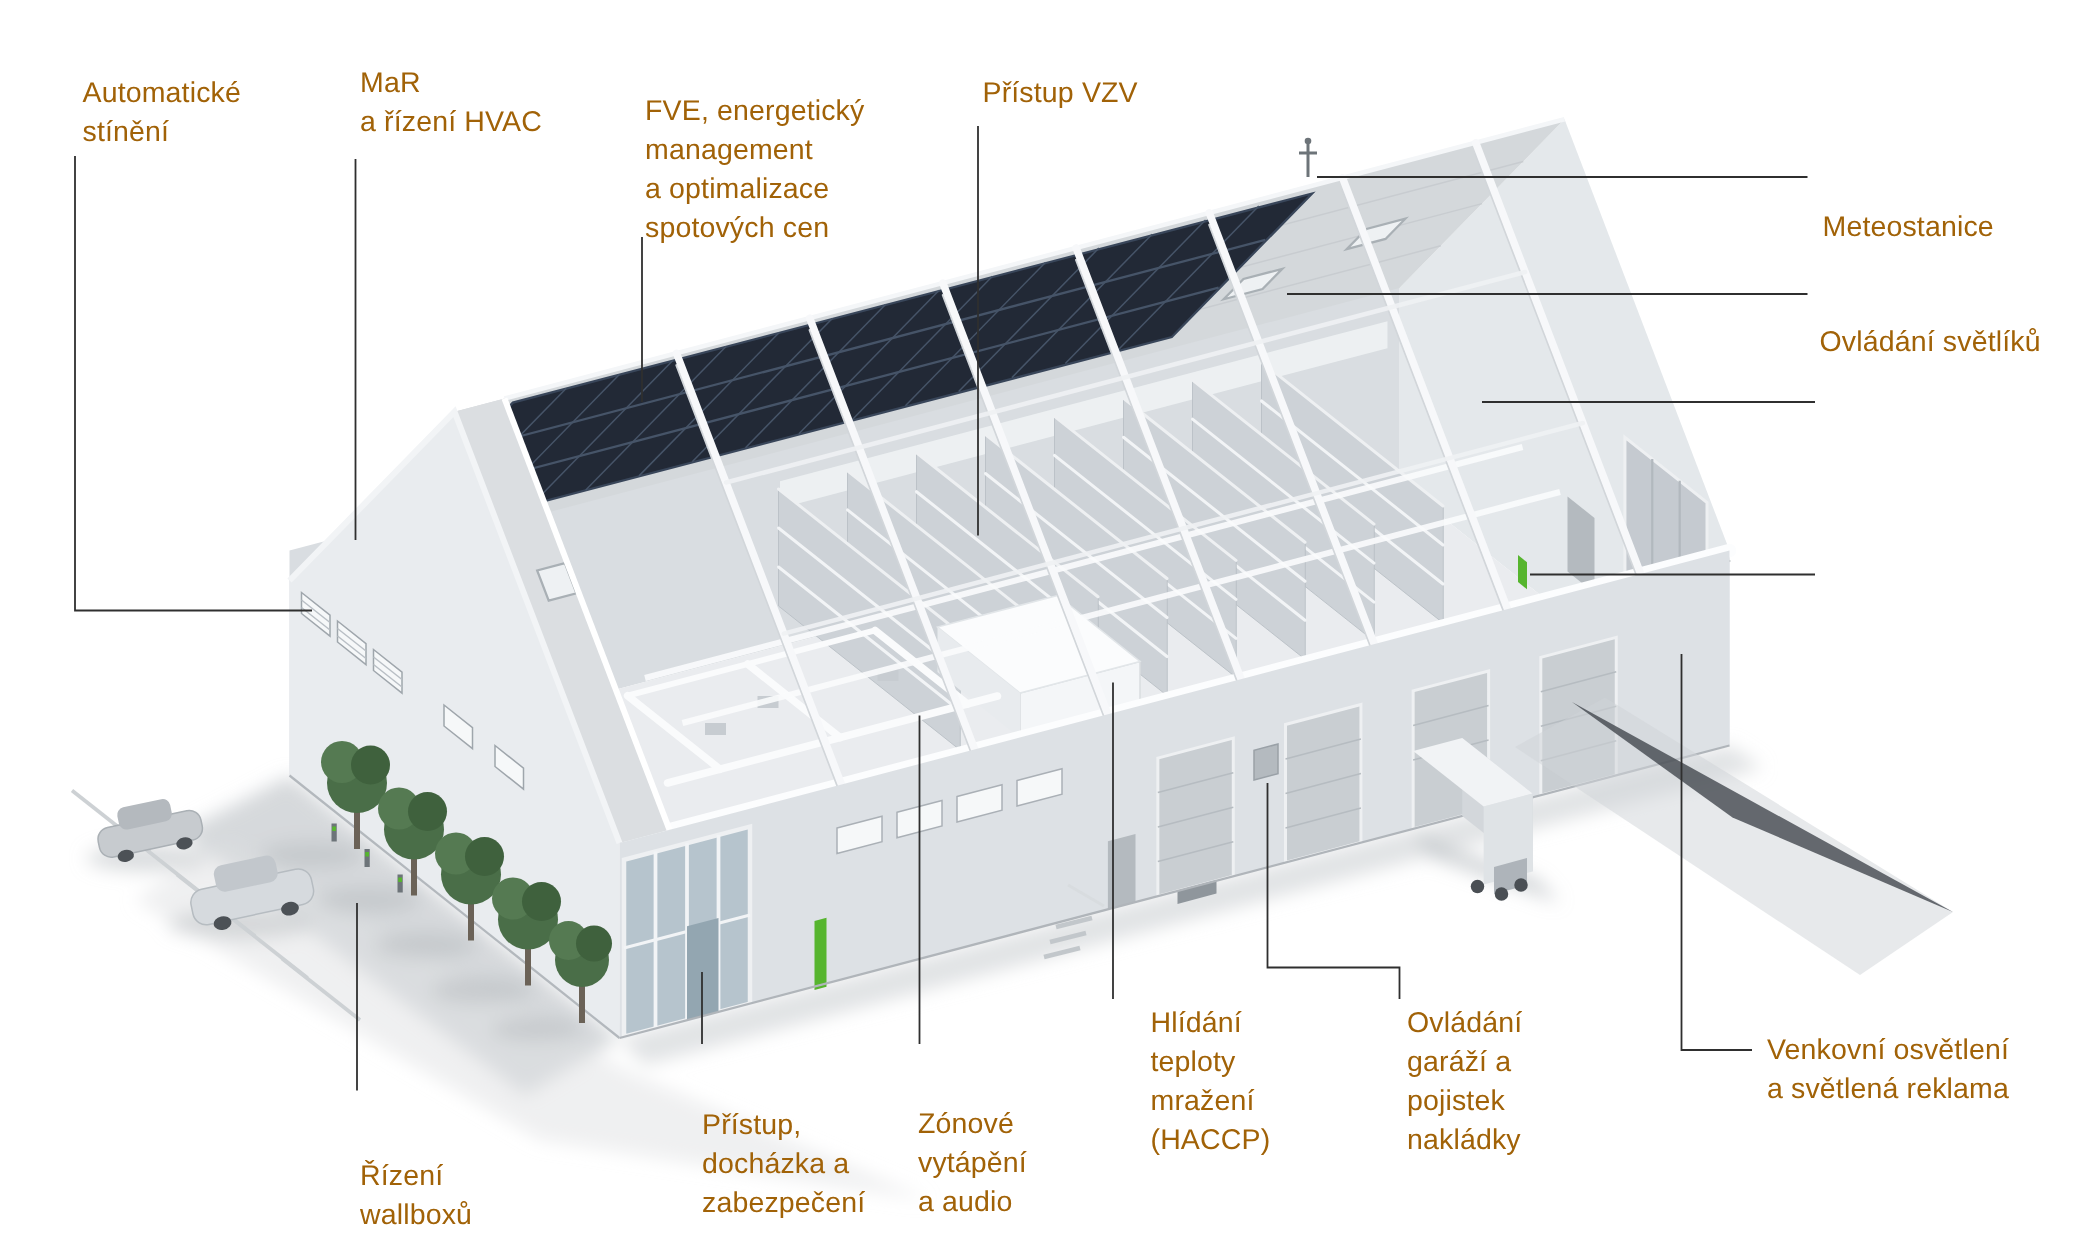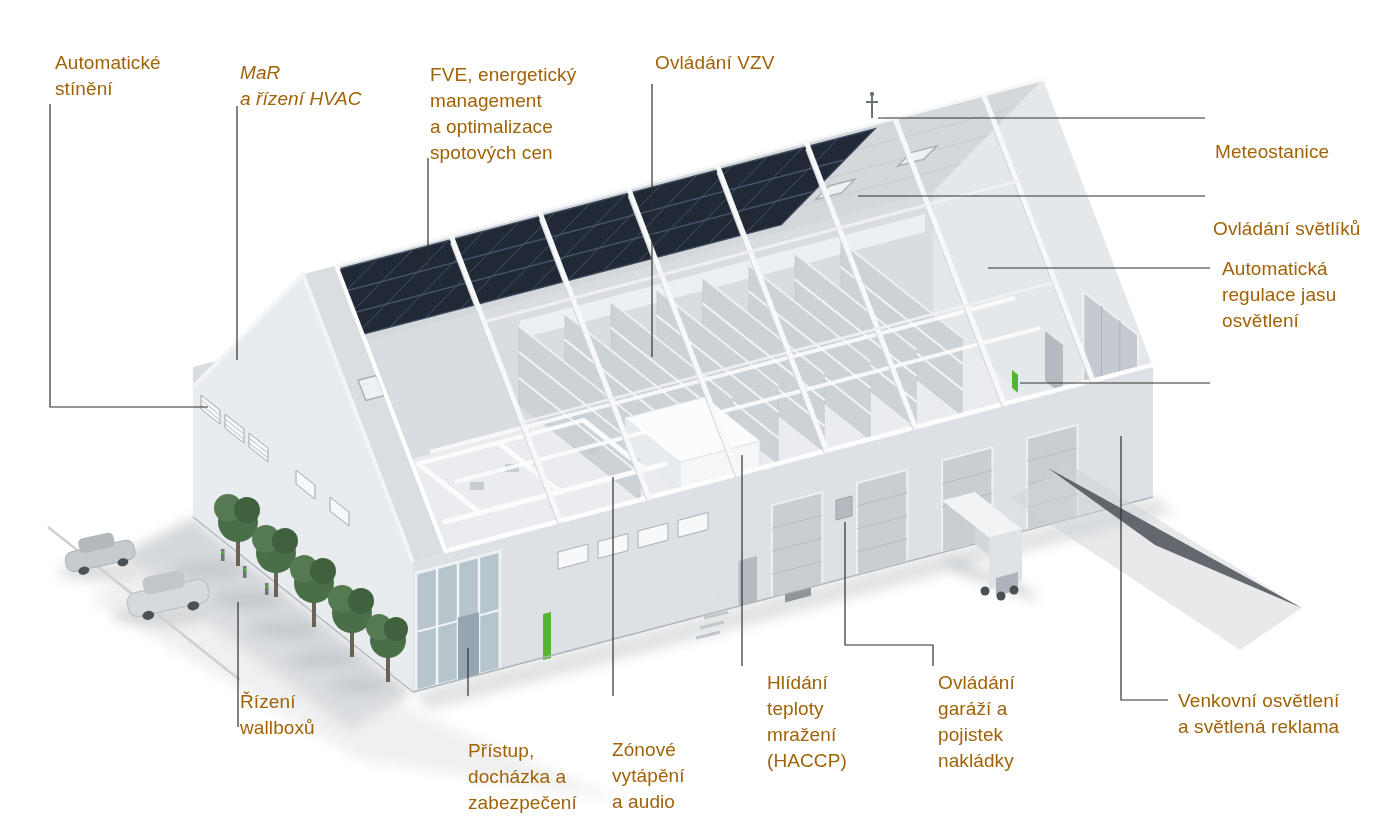--- a/index.html
+++ b/index.html
@@ -386,37 +386,34 @@
     <path d="M 238 602 L 238 727"></path>
     <path d="M 468 648 L 468 696"></path>
     <path d="M 613 477 L 613 696"></path>
     <path d="M 742 455 L 742 666"></path>
     <path d="M 845 522 L 845 645 L 933 645 L 933 666"></path>
   </g>
 </svg>
 
 <div class="label" style="left:55px;top:50px;">Automatické
 stínění</div>
-<div class="label" style="left:240px;top:60px;font-style:italic;">MaR
+<div class="label" style="left:240px;top:43px;">MaR
 a řízení HVAC</div>
 <div class="label" style="left:430px;top:62px;">FVE, energetický
 management
 a optimalizace
 spotových cen</div>
-<div class="label" style="left:655px;top:50px;">Ovládání VZV</div>
+<div class="label" style="left:655px;top:50px;">Přístup VZV</div>
 
 <div class="label" style="left:1215px;top:105px;margin-top:34px;">Meteostanice</div>
 <div class="label" style="left:1213px;top:184px;margin-top:32px;">Ovládání světlíků</div>
-<div class="label" style="left:1222px;top:256px;">Automatická
-regulace jasu
-osvětlení</div>
 <div class="label" style="left:1178px;top:688px;">Venkovní osvětlení
 a světlená reklama</div>
 
-<div class="label" style="left:240px;top:689px;">Řízení
+<div class="label" style="left:240px;top:772px;">Řízení
 wallboxů</div>
 <div class="label" style="left:468px;top:738px;">Přístup,
 docházka a
 zabezpečení</div>
 <div class="label" style="left:612px;top:700px;margin-top:37px;">Zónové
 vytápění
 a audio</div>
 <div class="label" style="left:767px;top:670px;">Hlídání
 teploty
 mražení

